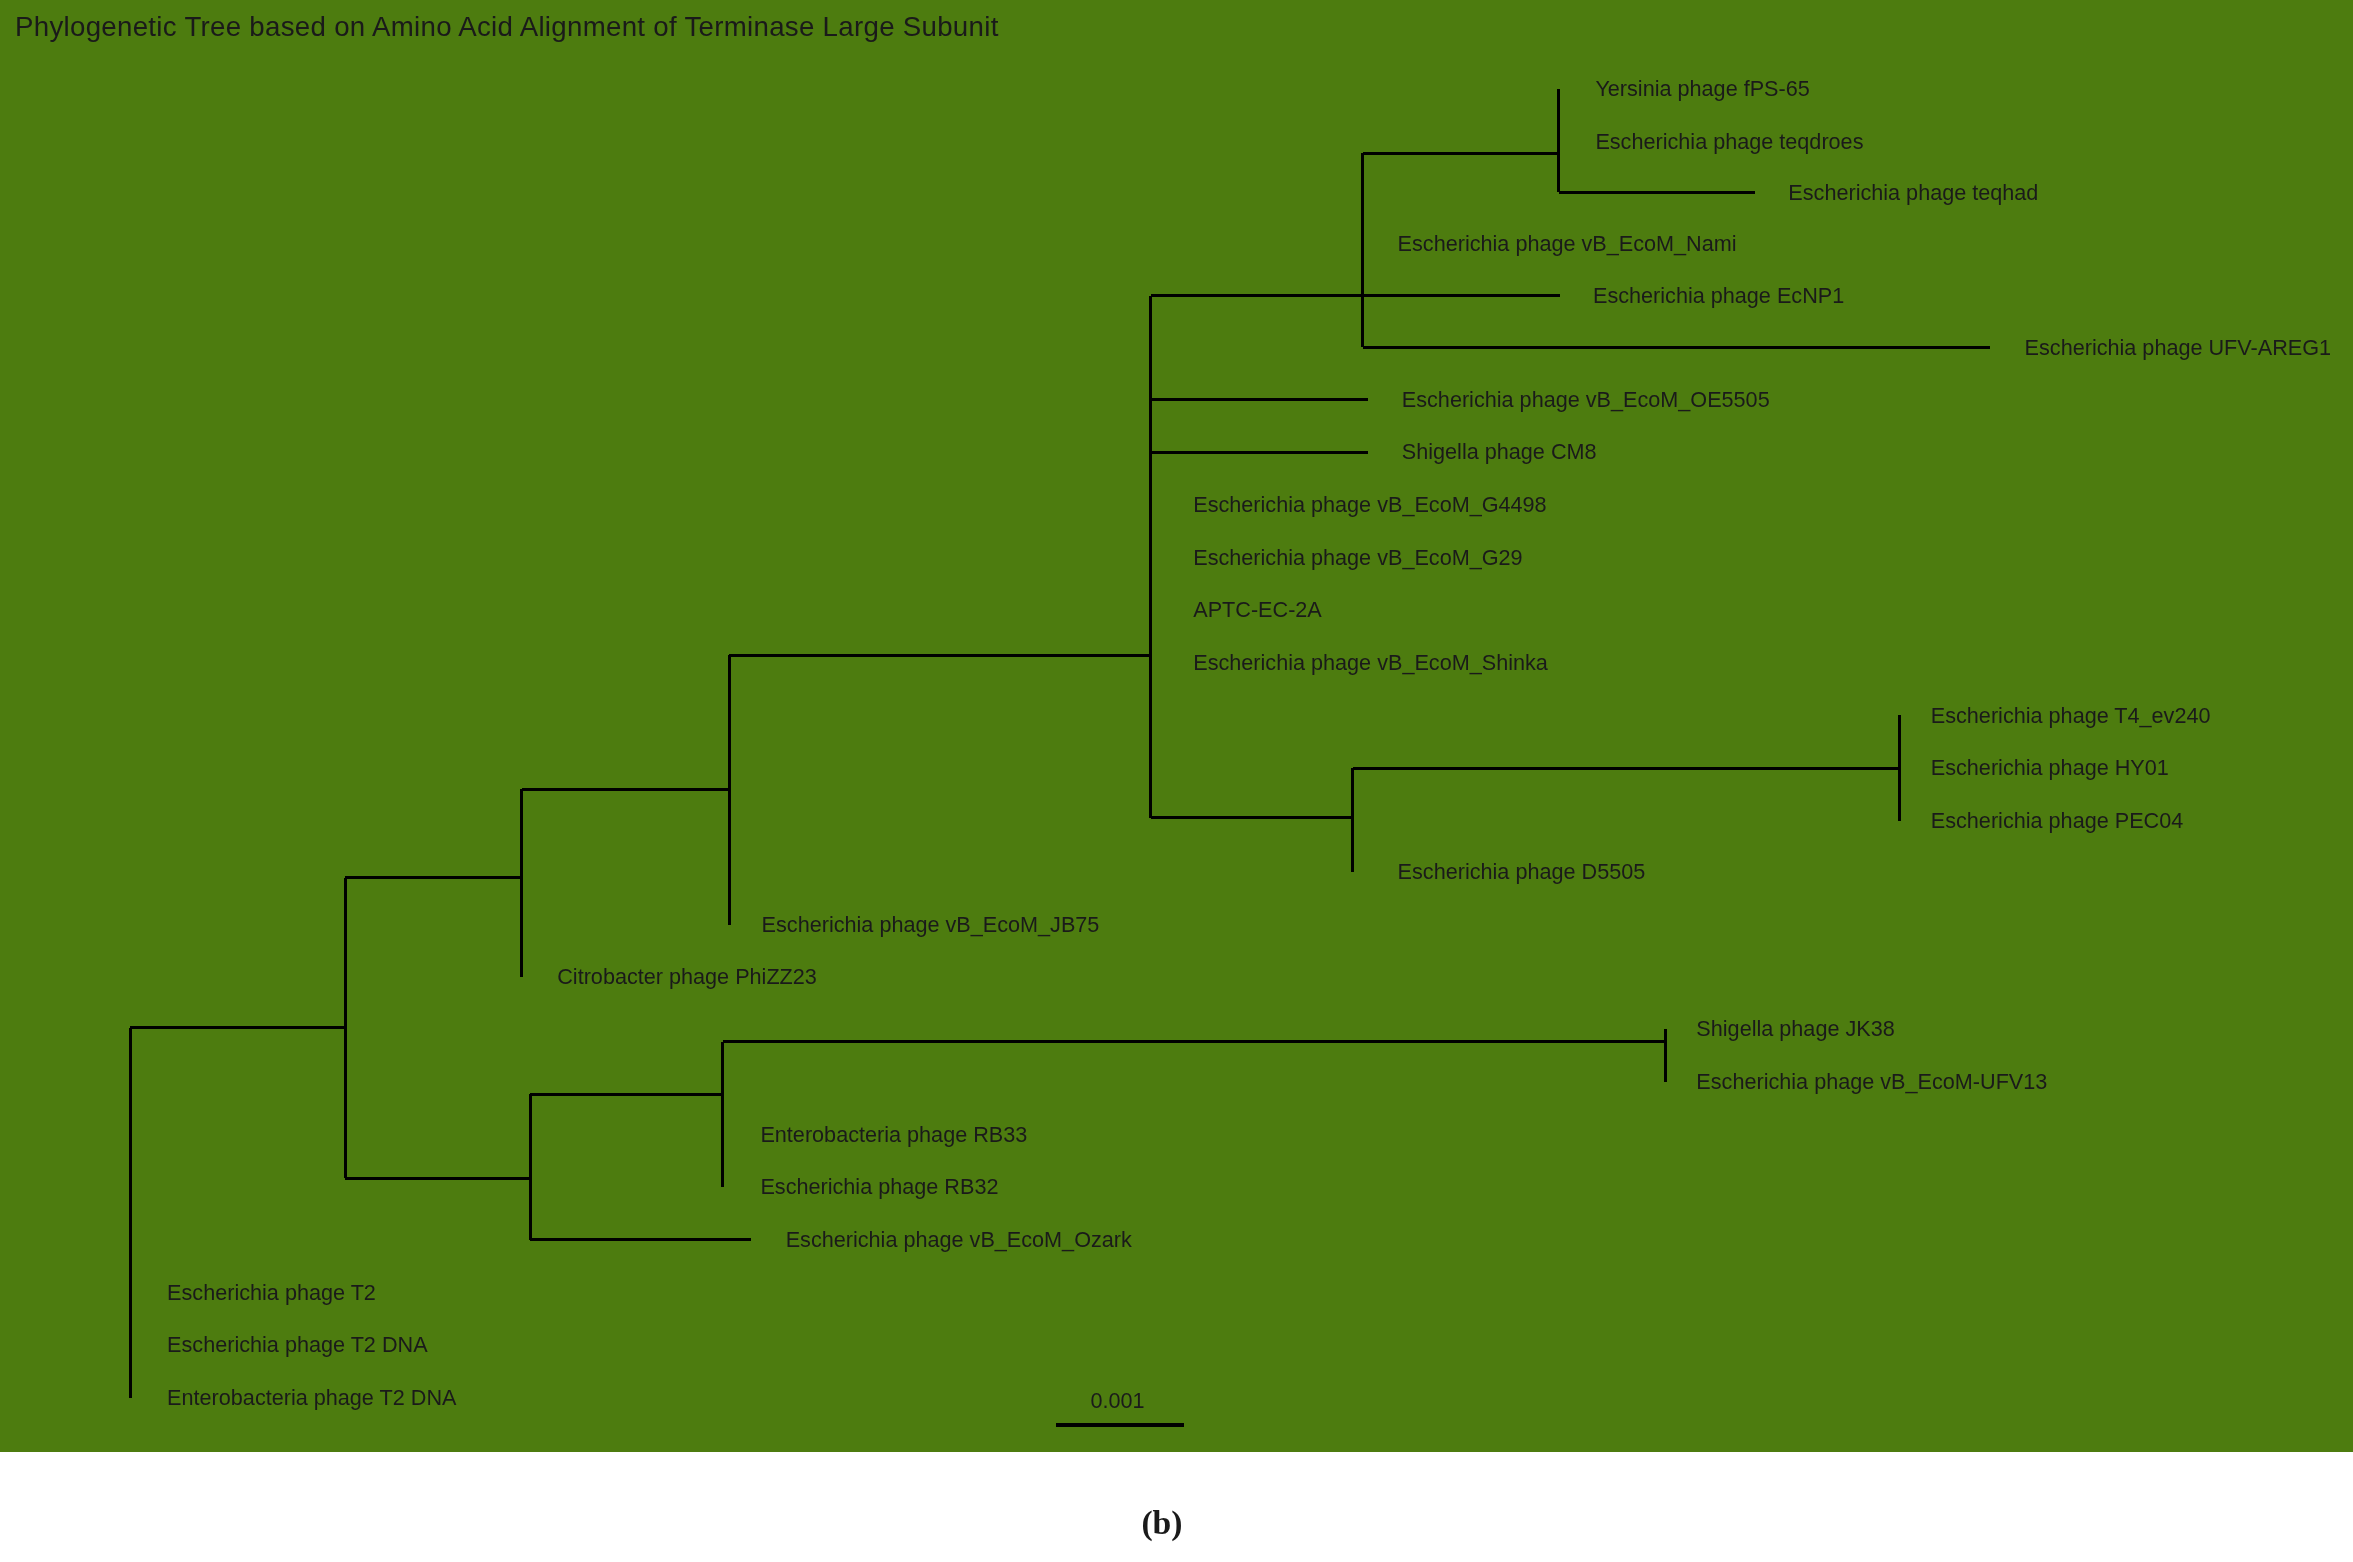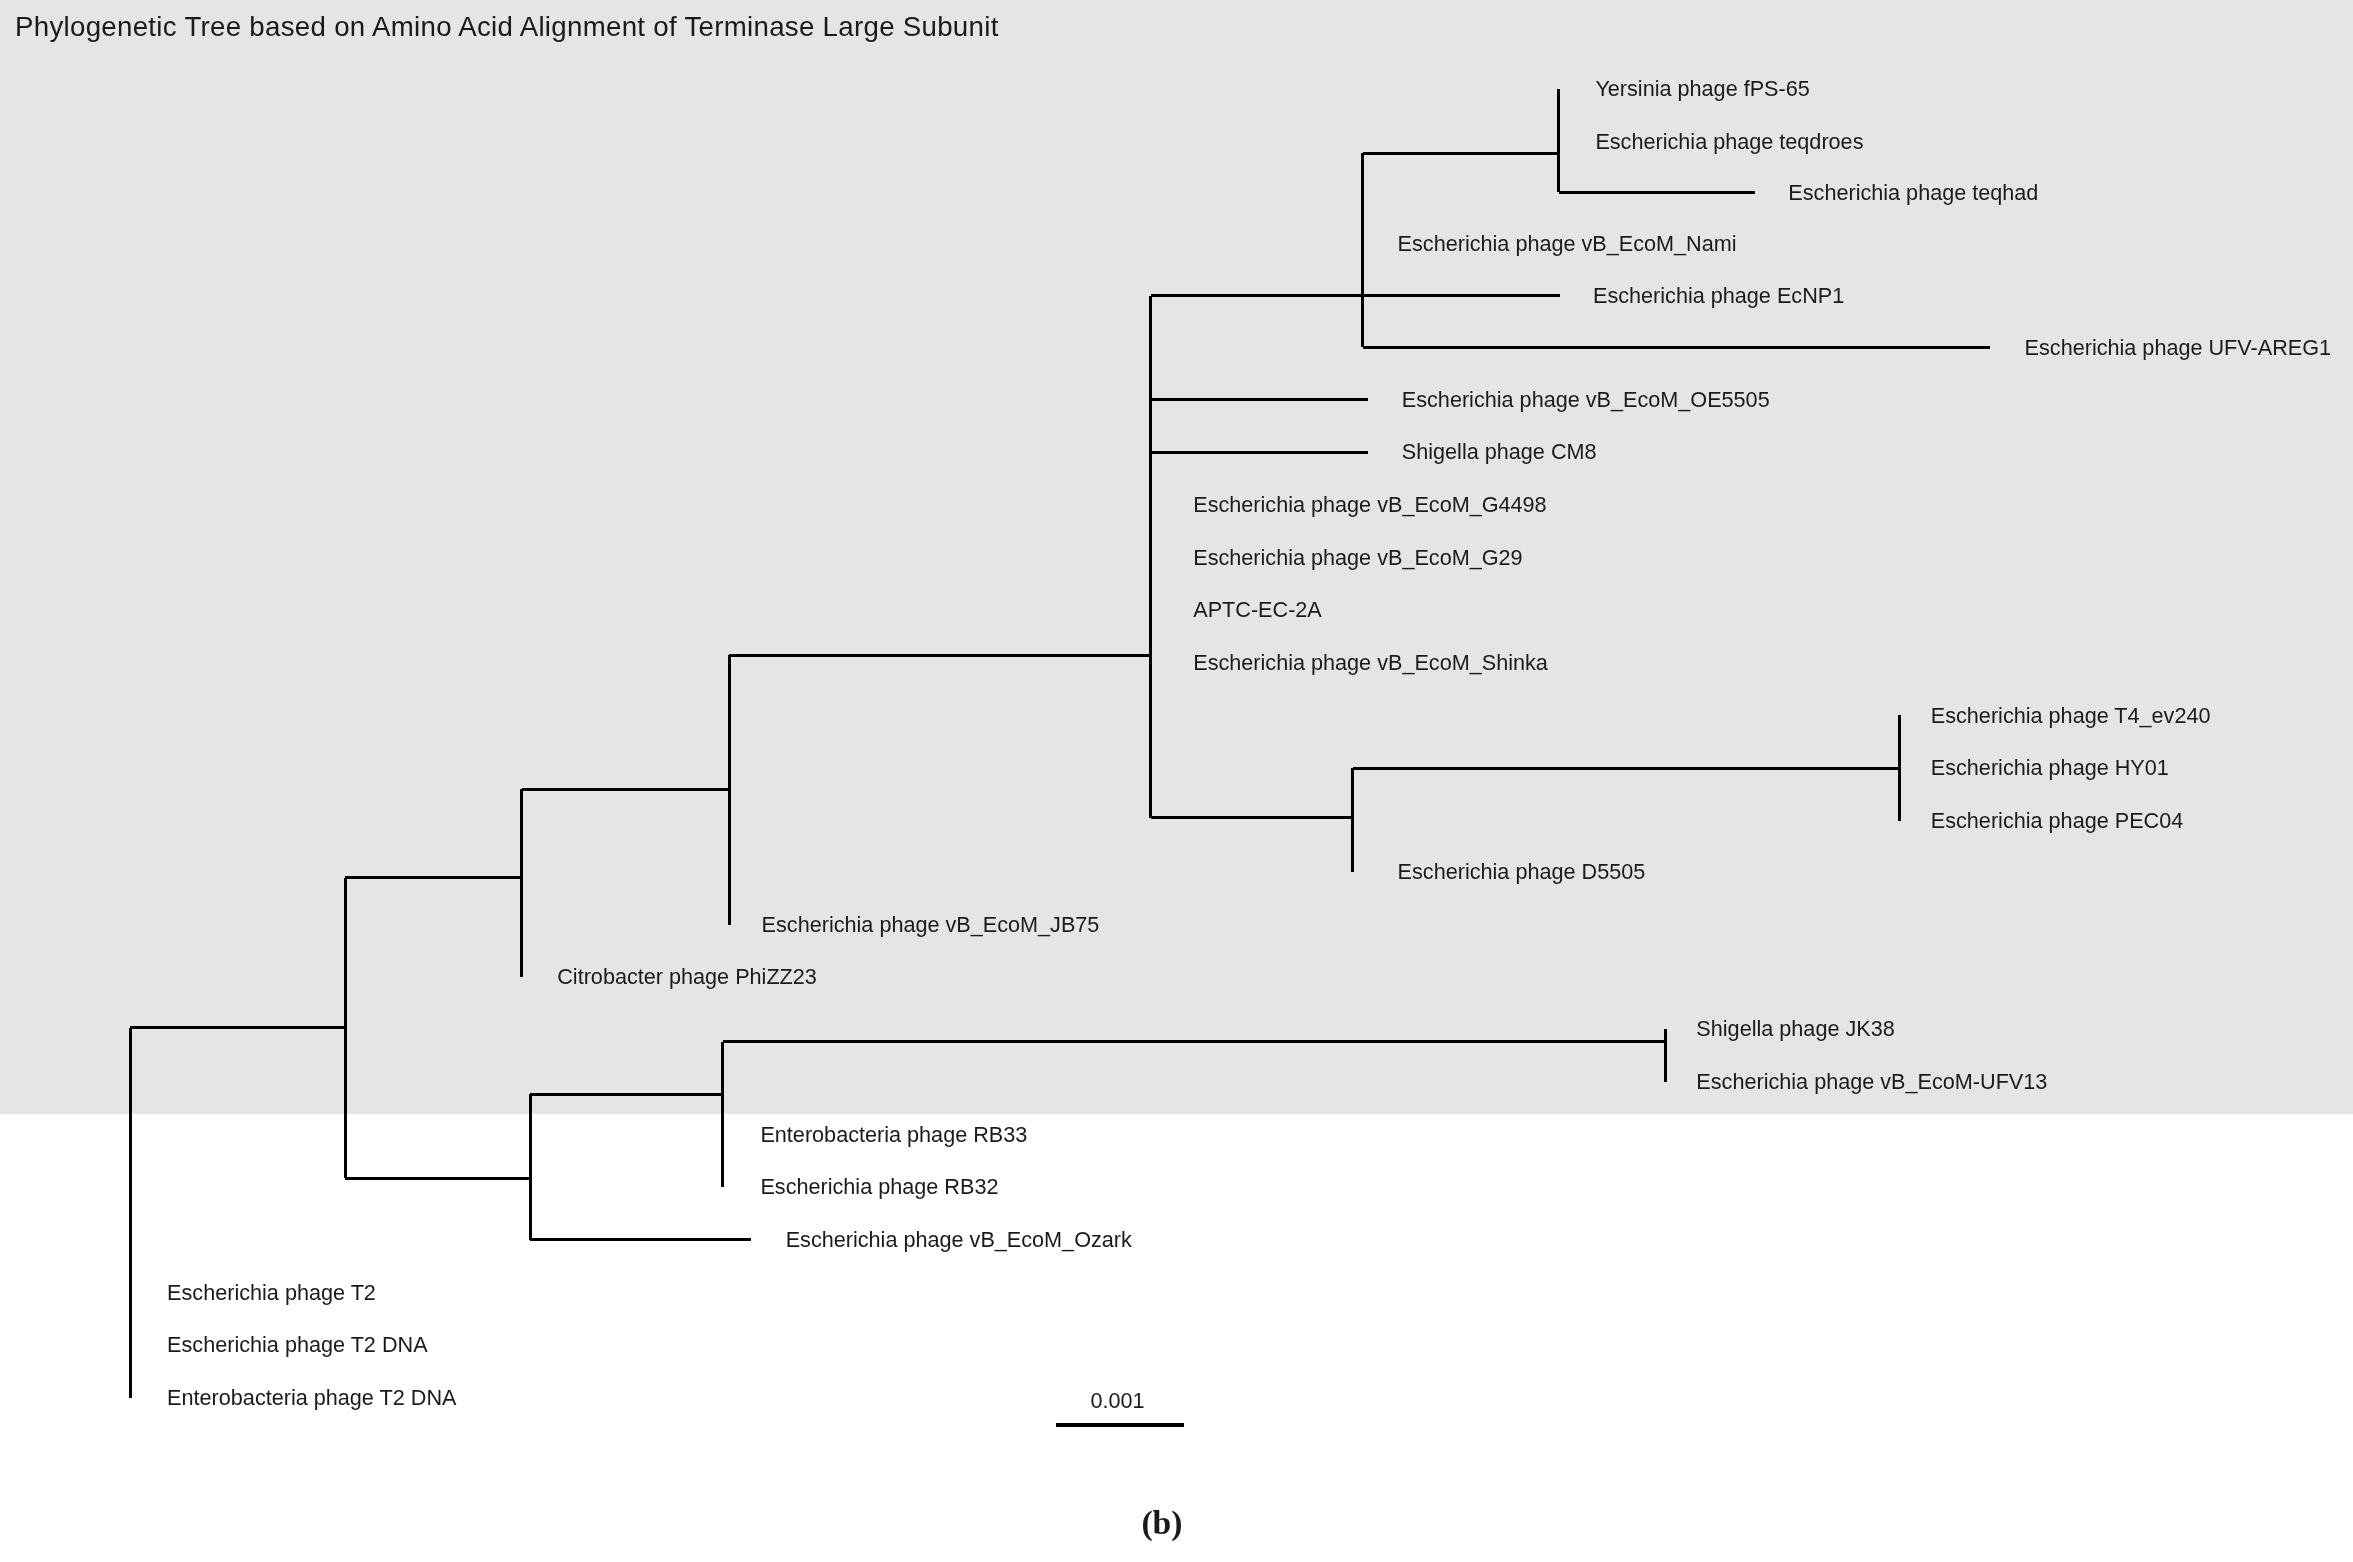--- a/index.html
+++ b/index.html
@@ -6,22 +6,22 @@
     margin: 0;
     padding: 0;
     background: #ffffff;
     width: 2354px;
     height: 1563px;
     overflow: hidden;
   }
   .page {
     position: relative;
     width: 2354px;
-    height: 1114px;
-    background: #e5e5e5;
+    height: 1452px;
+    background: #4d7c0f;
     text-align: right;
   }
   svg { display: block; }
   text {
     font-family: "Liberation Sans", sans-serif;
     fill: #1a1a1a;
   }
   .title-text {
     font-size: 46px;
     letter-spacing: 0.5px;

